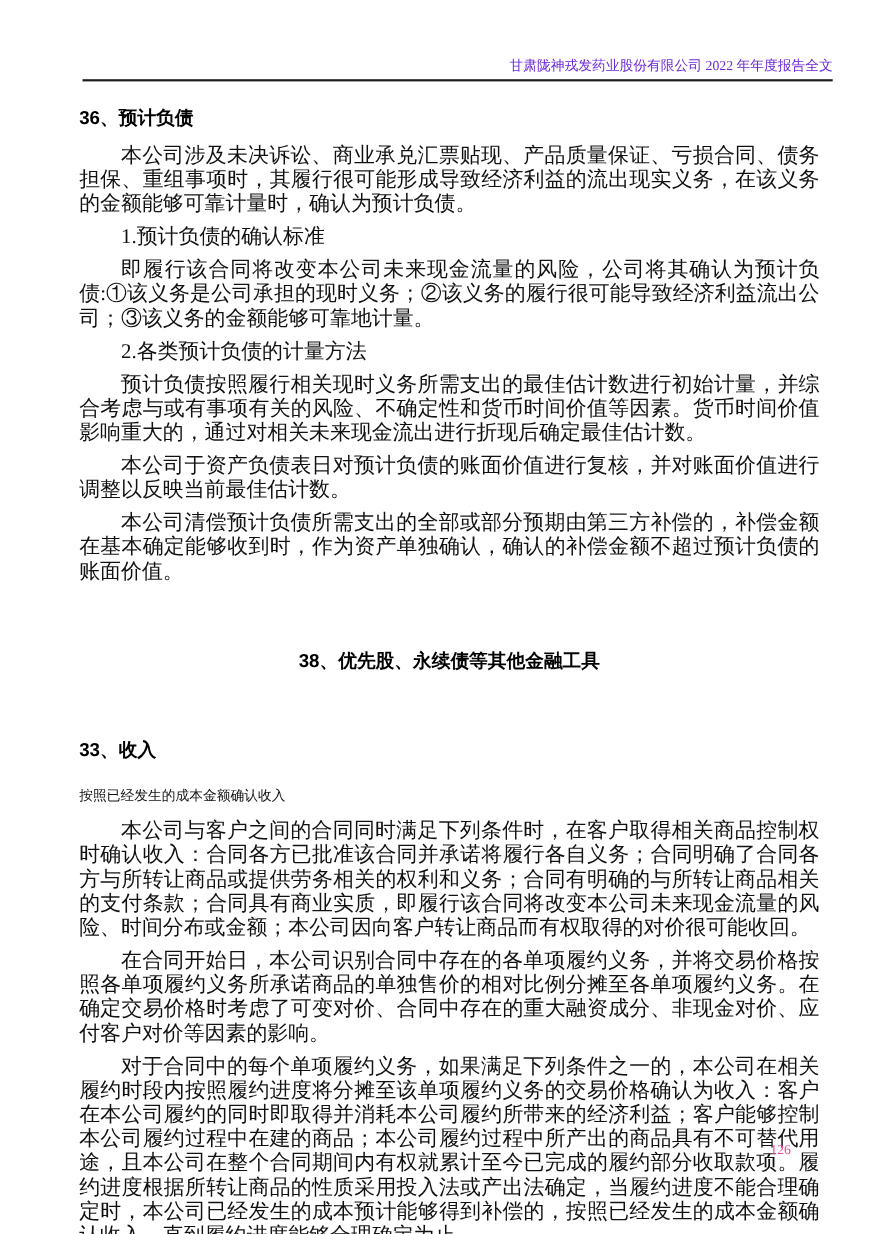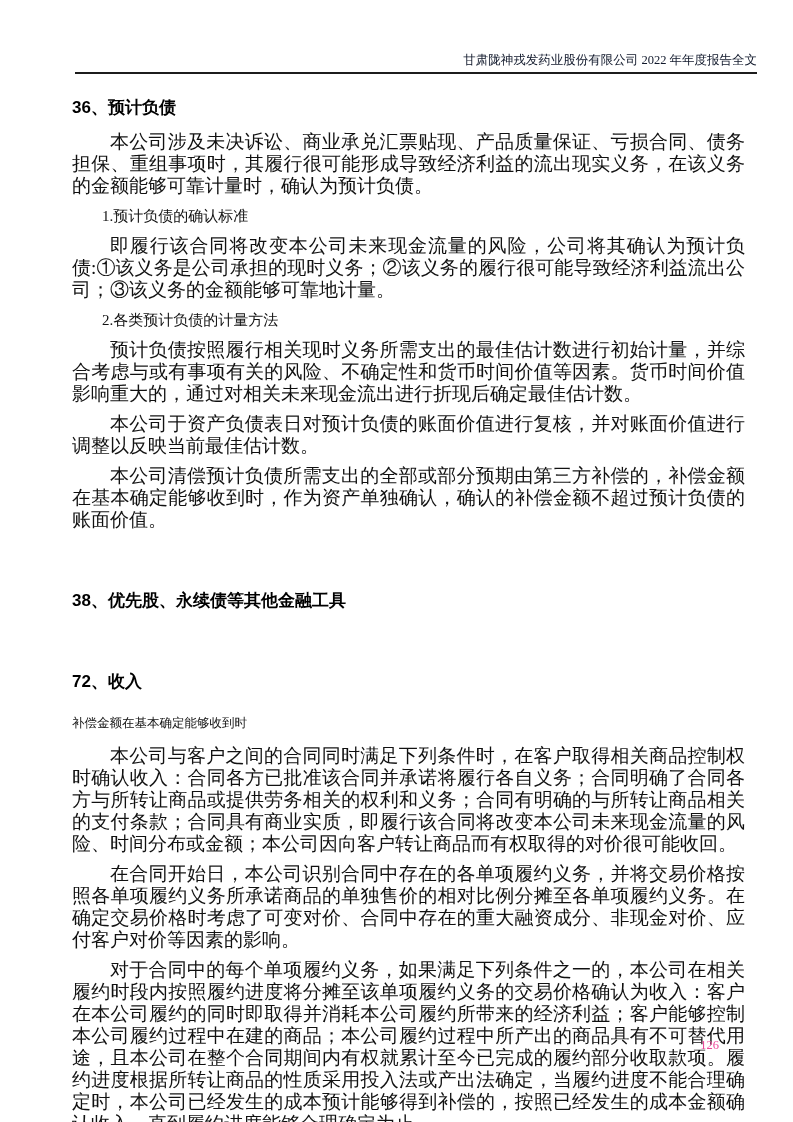--- a/index.html
+++ b/index.html
@@ -17,48 +17,48 @@
     color: #1a1a1a;
   }
   .header {
     margin: 0 36px 0 75px;
     padding-top: 52px;
     padding-bottom: 4px;
     border-bottom: 2px solid #1c1c1c;
     text-align: right;
     font-size: 12.5px;
     line-height: 16px;
-    color: #0f172a;
+    color: #6d28d9;
   }
   .content {
     margin: 0 48px 0 72px;
   }
   h2 {
     font-family: "Liberation Sans", "DejaVu Sans", sans-serif;
     font-size: 17px;
     font-weight: bold;
     color: #000000;
     margin: 0;
     line-height: 19px;
   }
   h2.h-s36 { margin-top: 24px; }
   h2.h-s37 { margin-top: 34px; }
-  h2.h-s38 { margin-top: 60px; }
+  h2.h-s38 { margin-top: 60px; text-align: center; }
   h2.h-s39 { margin-top: 62px; }
   p.body {
     font-size: 19px;
     line-height: 22px;
     text-indent: 2em;
     text-align: justify;
     margin: 8px 0 0 0;
     color: #111111;
   }
   p.body.first { margin-top: 14px; }
   p.subline {
-    font-size: 15px;
+    font-size: 19px;
     line-height: 22px;
     text-indent: 2em;
     margin: 8px 0 0 0;
     color: #111111;
   }
   .policy-subtitle {
     font-family: "Liberation Sans", "DejaVu Sans", sans-serif;
     font-size: 12.5px;
     line-height: 16px;
     margin-top: 24px;
@@ -88,22 +88,22 @@
     <p class="subline">1.预计负债的确认标准</p>
     <p class="body">即履行该合同将改变本公司未来现金流量的风险，公司将其确认为预计负债:①该义务是公司承担的现时义务；②该义务的履行很可能导致经济利益流出公司；③该义务的金额能够可靠地计量。</p>
     <p class="subline">2.各类预计负债的计量方法</p>
     <p class="body">预计负债按照履行相关现时义务所需支出的最佳估计数进行初始计量，并综合考虑与或有事项有关的风险、不确定性和货币时间价值等因素。货币时间价值影响重大的，通过对相关未来现金流出进行折现后确定最佳估计数。</p>
     <p class="body">本公司于资产负债表日对预计负债的账面价值进行复核，并对账面价值进行调整以反映当前最佳估计数。</p>
     <p class="body">本公司清偿预计负债所需支出的全部或部分预期由第三方补偿的，补偿金额在基本确定能够收到时，作为资产单独确认，确认的补偿金额不超过预计负债的账面价值。</p>
 
 
     <h2 class="h-s38">38、优先股、永续债等其他金融工具</h2>
 
-    <h2 class="h-s39">72、收入</h2>
-    <div class="policy-subtitle">补偿金额在基本确定能够收到时</div>
+    <h2 class="h-s39">33、收入</h2>
+    <div class="policy-subtitle">按照已经发生的成本金额确认收入</div>
     <p class="body first">本公司与客户之间的合同同时满足下列条件时，在客户取得相关商品控制权时确认收入：合同各方已批准该合同并承诺将履行各自义务；合同明确了合同各方与所转让商品或提供劳务相关的权利和义务；合同有明确的与所转让商品相关的支付条款；合同具有商业实质，即履行该合同将改变本公司未来现金流量的风险、时间分布或金额；本公司因向客户转让商品而有权取得的对价很可能收回。</p>
     <p class="body">在合同开始日，本公司识别合同中存在的各单项履约义务，并将交易价格按照各单项履约义务所承诺商品的单独售价的相对比例分摊至各单项履约义务。在确定交易价格时考虑了可变对价、合同中存在的重大融资成分、非现金对价、应付客户对价等因素的影响。</p>
     <p class="body">对于合同中的每个单项履约义务，如果满足下列条件之一的，本公司在相关履约时段内按照履约进度将分摊至该单项履约义务的交易价格确认为收入：客户在本公司履约的同时即取得并消耗本公司履约所带来的经济利益；客户能够控制本公司履约过程中在建的商品；本公司履约过程中所产出的商品具有不可替代用途，且本公司在整个合同期间内有权就累计至今已完成的履约部分收取款项。履约进度根据所转让商品的性质采用投入法或产出法确定，当履约进度不能合理确定时，本公司已经发生的成本预计能够得到补偿的，按照已经发生的成本金额确认收入，直到履约进度能够合理确定为止。</p>
 
   </div>
 
   <div class="page-number">126</div>
 
 </div>
 

